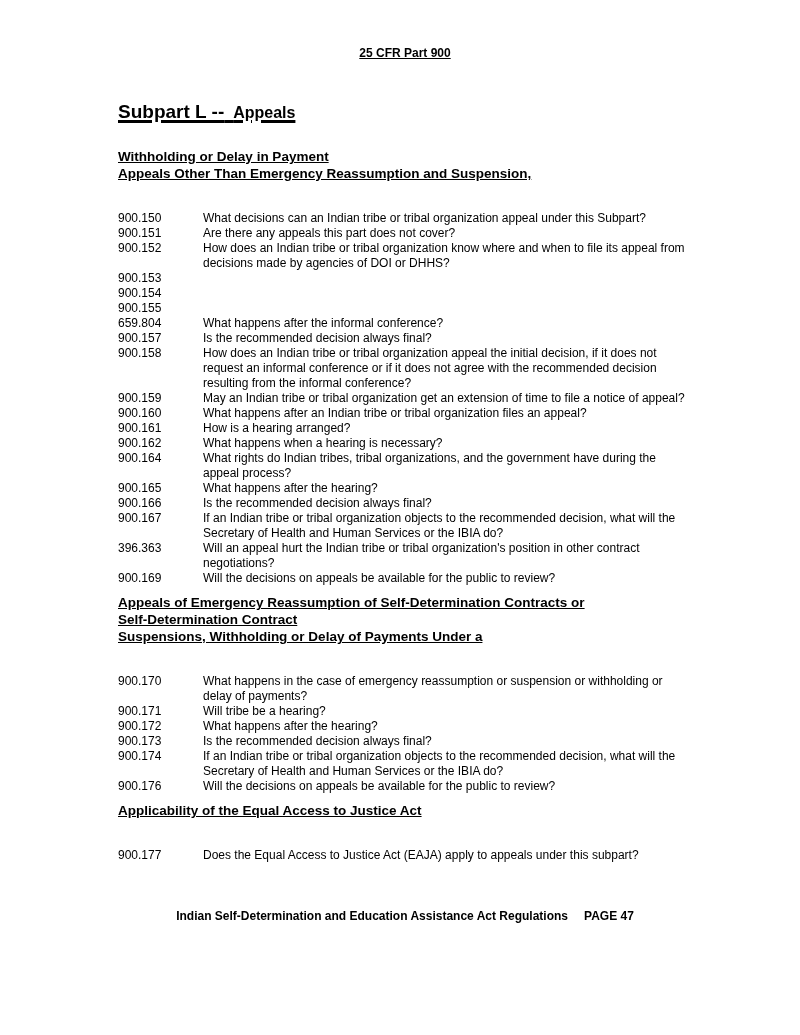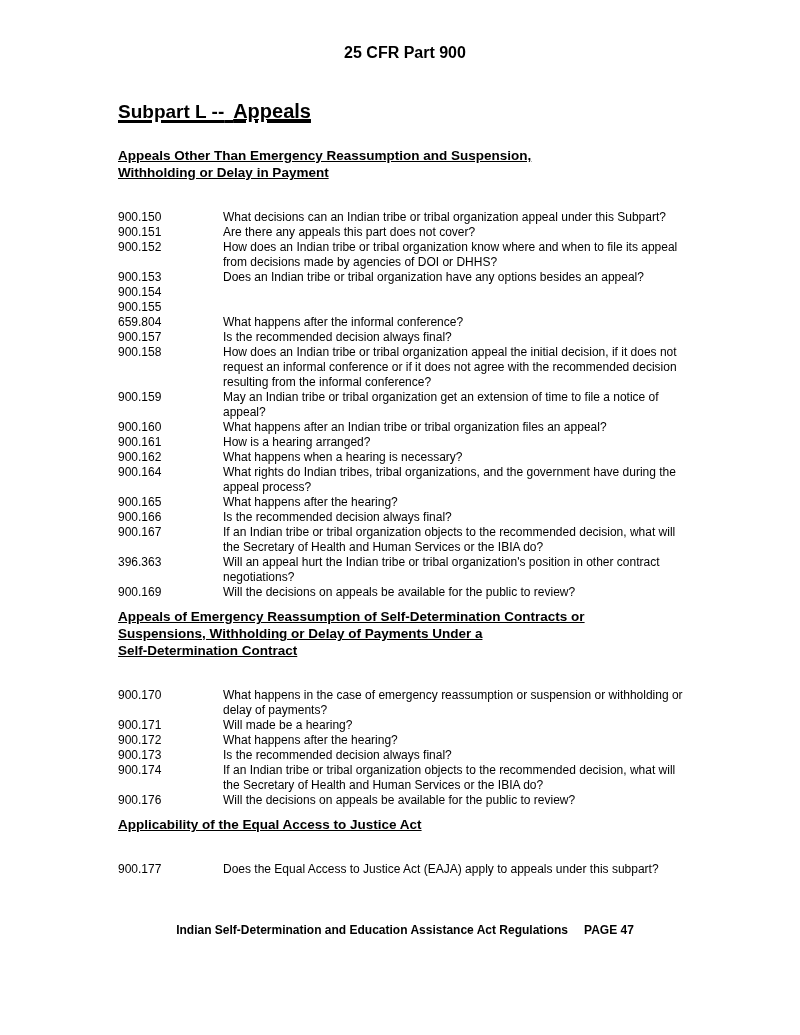--- a/index.html
+++ b/index.html
@@ -13,50 +13,50 @@
   }
   .page {
     width: 800px;
     height: 1035px;
     padding: 46px 108px 20px 118px;
     overflow: hidden;
   }
   .doc-header {
     text-align: center;
     font-weight: bold;
-    font-size: 16px;
+    font-size: 12px;
     line-height: 14px;
     margin-bottom: 36px;
+    text-decoration: underline;
   }
   .doc-title {
     margin: 0 0 24px 0;
     font-weight: bold;
     text-decoration: underline;
     line-height: 22px;
   }
   .doc-title .t-main { font-size: 19px; }
-  .doc-title .t-rest { font-size: 20px; text-decoration: underline; }
+  .doc-title .t-rest { font-size: 16px; }
   .toc-section { margin: 0; }
   .toc-section + .toc-section { margin-top: 8px; }
   .section-heading {
     margin: 0 0 29px 0;
     font-size: 13.5px;
     font-weight: bold;
     line-height: 17px;
   }
   .section-heading .heading-line {
     display: block;
     text-decoration: underline;
   }
   .entries { }
   .entry {
     display: flex;
     font-size: 12px;
     line-height: 15px;
-    gap: 20px;
   }
   .entry-num {
     flex: 0 0 85px;
     width: 85px;
   }
   .entry-text {
     flex: 1;
     max-width: 489px;
   }
   .doc-footer {
@@ -72,39 +72,38 @@
 <body>
 
 <div class="page">
   <div class="doc-header">25 CFR Part 900</div>
 
   <h1 class="doc-title"><span class="t-main">Subpart L --</span> <span class="t-rest">Appeals</span></h1>
 
   <div id="sections">
       <section class="toc-section">
         <h2 class="section-heading">
+          <span class="heading-line">Withholding or Delay in Payment</span>
           <span class="heading-line">Appeals Other Than Emergency Reassumption and Suspension,</span>
-          <span class="heading-line">Withholding or Delay in Payment</span>
         </h2>
         <div class="entries">
           <div class="entry">
             <span class="entry-num">900.150</span>
             <span class="entry-text">What decisions can an Indian tribe or tribal organization appeal under this Subpart?</span>
           </div>
           <div class="entry">
             <span class="entry-num">900.151</span>
             <span class="entry-text">Are there any appeals this part does not cover?</span>
           </div>
           <div class="entry">
             <span class="entry-num">900.152</span>
             <span class="entry-text">How does an Indian tribe or tribal organization know where and when to file its appeal from decisions made by agencies of DOI or DHHS?</span>
           </div>
           <div class="entry">
             <span class="entry-num">900.153</span>
-            <span class="entry-text">Does an Indian tribe or tribal organization have any options besides an appeal?</span>
           </div>
           <div class="entry">
             <span class="entry-num">900.154</span>
           </div>
           <div class="entry">
             <span class="entry-num">900.155</span>
           </div>
           <div class="entry">
             <span class="entry-num">659.804</span>
             <span class="entry-text">What happens after the informal conference?</span>
@@ -155,31 +154,31 @@
           </div>
           <div class="entry">
             <span class="entry-num">900.169</span>
             <span class="entry-text">Will the decisions on appeals be available for the public to review?</span>
           </div>
         </div>
       </section>
       <section class="toc-section">
         <h2 class="section-heading">
           <span class="heading-line">Appeals of Emergency Reassumption of Self-Determination Contracts or</span>
+          <span class="heading-line">Self-Determination Contract</span>
           <span class="heading-line">Suspensions, Withholding or Delay of Payments Under a</span>
-          <span class="heading-line">Self-Determination Contract</span>
         </h2>
         <div class="entries">
           <div class="entry">
             <span class="entry-num">900.170</span>
             <span class="entry-text">What happens in the case of emergency reassumption or suspension or withholding or delay of payments?</span>
           </div>
           <div class="entry">
             <span class="entry-num">900.171</span>
-            <span class="entry-text">Will made be a hearing?</span>
+            <span class="entry-text">Will tribe be a hearing?</span>
           </div>
           <div class="entry">
             <span class="entry-num">900.172</span>
             <span class="entry-text">What happens after the hearing?</span>
           </div>
           <div class="entry">
             <span class="entry-num">900.173</span>
             <span class="entry-text">Is the recommended decision always final?</span>
           </div>
           <div class="entry">

